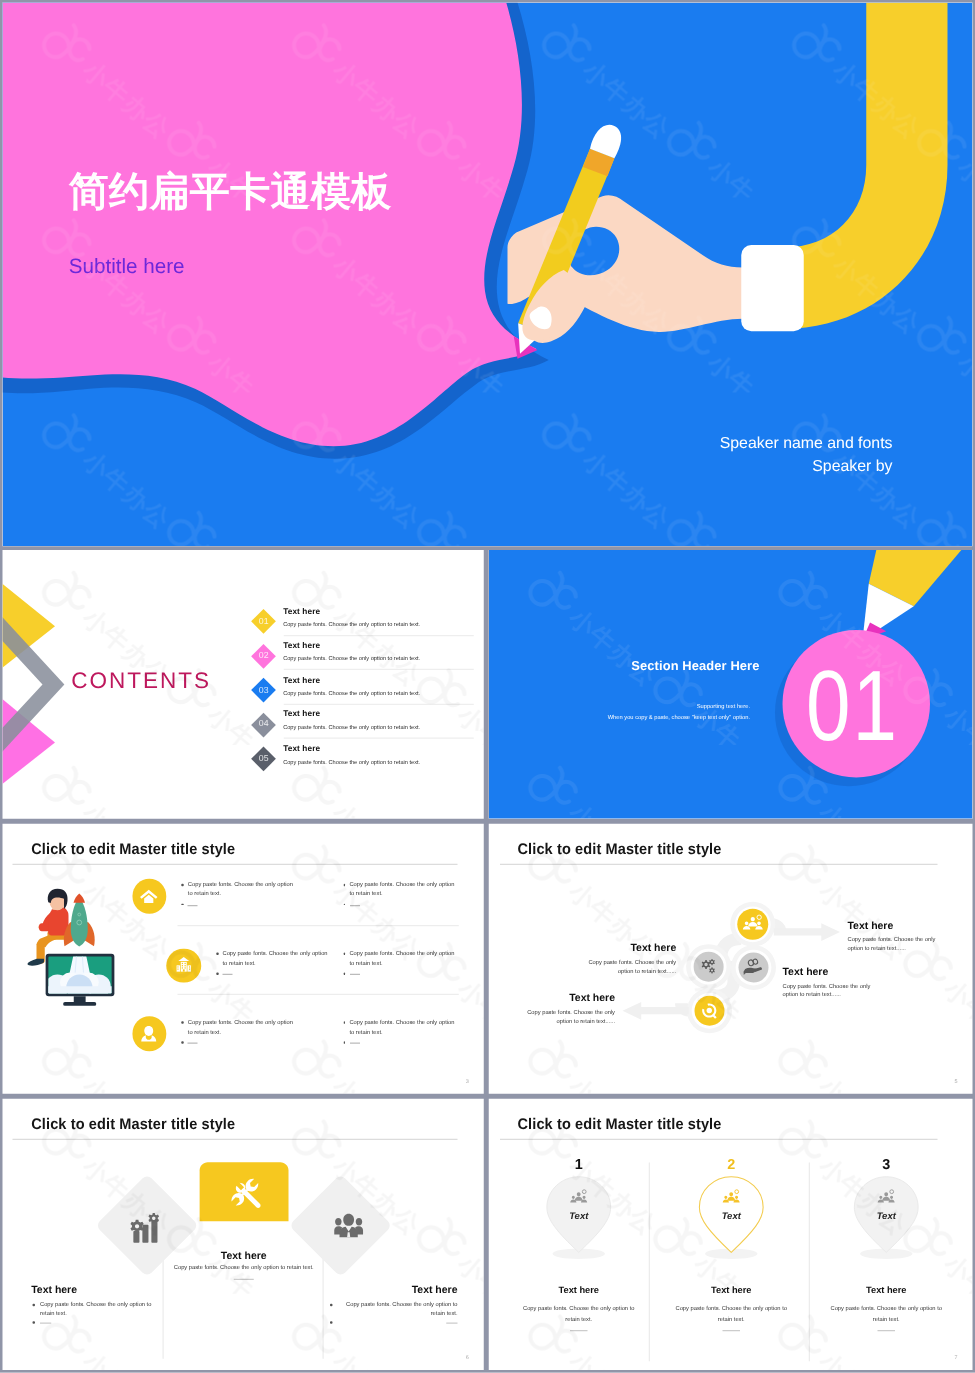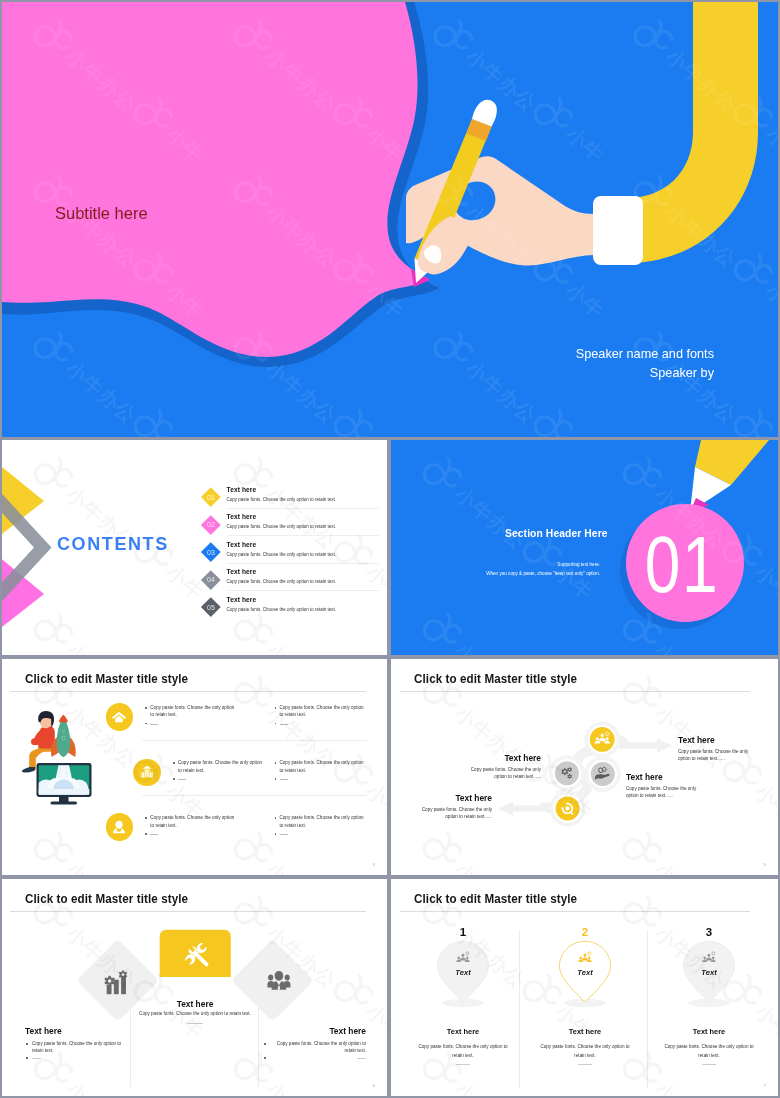--- a/index.html
+++ b/index.html
@@ -14,26 +14,26 @@
   #s6{left:2px;top:879px;width:385px;height:217px;}
   #s7{left:391px;top:879px;width:387px;height:217px;}
   .abs{position:absolute;}
   svg{display:block;}
   .wm{position:absolute;left:0;top:0;width:100%;height:100%;pointer-events:none;}
   .wm-dark{opacity:0.035;}
   .wm-light{opacity:0.075;}
 
   
   .cv-title{position:absolute;left:53px;top:130px;font-size:32px;font-weight:bold;color:#fff;letter-spacing:0.3px;}
-  .cv-sub{position:absolute;left:53px;top:202px;font-size:16.5px;color:#7f1d1d;}
+  .cv-sub{position:absolute;left:53px;top:202px;font-size:16.5px;color:#6d28d9;}
   .cv-sp{position:absolute;right:64px;top:345px;font-size:12.7px;color:#fff;}
   .cv-db{position:absolute;right:64px;top:364px;font-size:12.7px;color:#fff;}
 
   
-  .ct-head{position:absolute;left:55px;top:94px;font-size:18px;font-weight:bold;color:#3b82f6;letter-spacing:1.6px;}
+  .ct-head{position:absolute;left:55px;top:94px;font-size:18px;font-weight:normal;color:#be185d;letter-spacing:1.6px;}
   .ct-list{position:absolute;left:199px;top:43px;width:178px;}
   .ct-row{position:relative;height:27.5px;}
   .ct-dia{position:absolute;left:3.2px;top:7.2px;width:13.6px;height:13.6px;transform:rotate(45deg);}
   .ct-num{position:absolute;left:0px;top:4.5px;width:20px;height:20px;line-height:20px;text-align:center;font-size:7px;color:#fff;opacity:0.82;}
   .ct-t{position:absolute;left:25.5px;top:2.6px;font-size:6.6px;font-weight:bold;color:#111;letter-spacing:0.1px;}
   .ct-d{position:absolute;left:25.5px;top:13.6px;font-size:4.5px;color:#333;}
   .ct-hr{position:absolute;left:25.5px;top:24.5px;width:152px;height:1px;background:#eeeeee;}
 
   
   .sec-h{position:absolute;left:114px;top:88px;font-size:10.3px;font-weight:bold;color:#fff;letter-spacing:0.1px;}
@@ -128,20 +128,21 @@
         <path d="M412.5 256.5 L432.5 264 L414 281 Z" fill="#ffffff"></path>
         <path d="M470 117 L489.5 124.5 L484 139 L464.4 131.5 Z" fill="#f0a62a"></path>
         <path d="M470 117 C473 102.5 481.5 95.5 489 98.5 C496.5 101.5 497 111.5 489.5 124.5 Z" fill="#ffffff"></path>
       </g>
 
       <g>
         <path d="M449 214 C438 218 428 229 422 241 C416 252 414 262 418 267 C423 273 435 271 445 263 C454 256 461 246 465 236 L468 228 Z" fill="#fbd8c3"></path>
         <path d="M427.5 244.5 C430.5 242.5 434 243 436.5 245.5 C439.5 248.5 440 254 438.5 258.5 C437.5 261 434.5 262 431 261 C426 259.5 422.5 255 421.8 251.5 C421.2 248.5 424 246.5 427.5 244.5 Z" fill="#ffffff"></path>
       </g>
     </svg>
+    <div class="cv-title">简约扁平卡通模板</div>
     <div class="cv-sub">Subtitle here</div>
     <div class="cv-sp">Speaker name and fonts</div>
     <div class="cv-db">Speaker by</div>
   <svg class="wm wm-light" width="776" height="435">
         <rect width="100%" height="100%" fill="url(#wmpat)"></rect>
       </svg>
     </div>
 
   <div class="slide" id="s2">
     <svg class="abs" style="left:0;top:0" width="385" height="215" viewBox="0 0 385 215">

